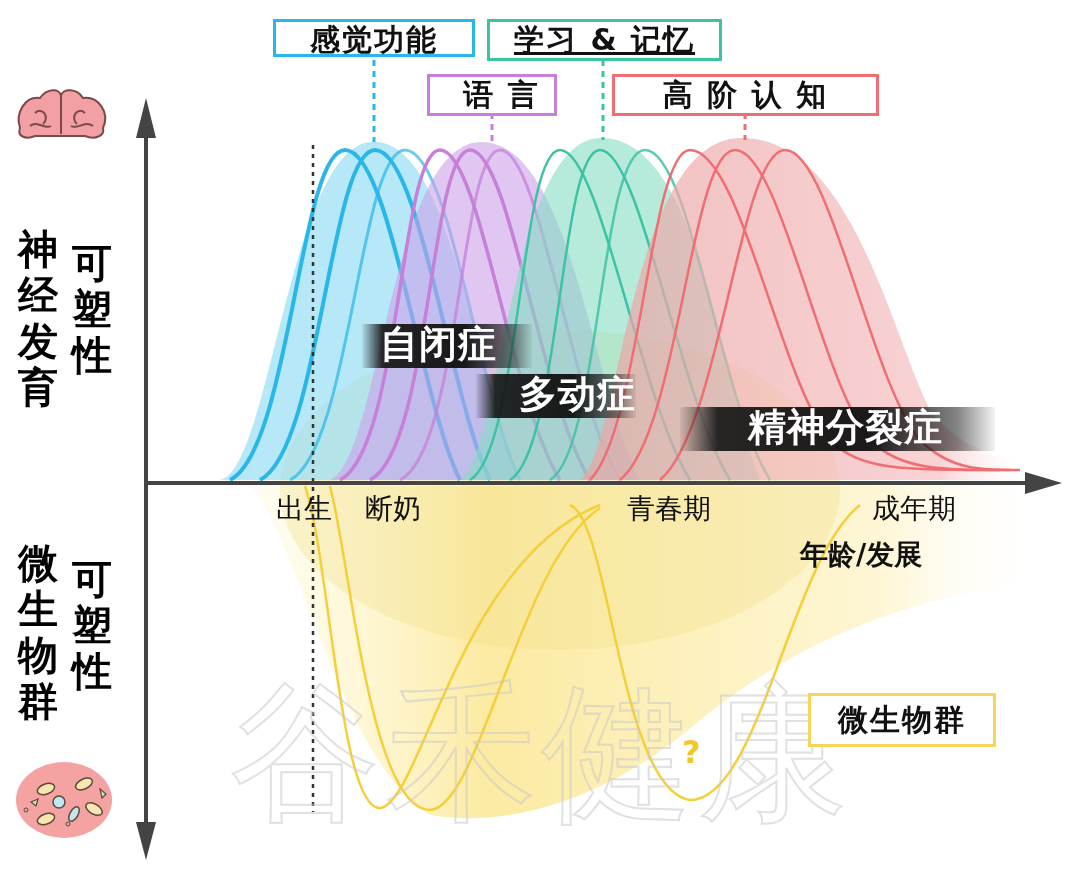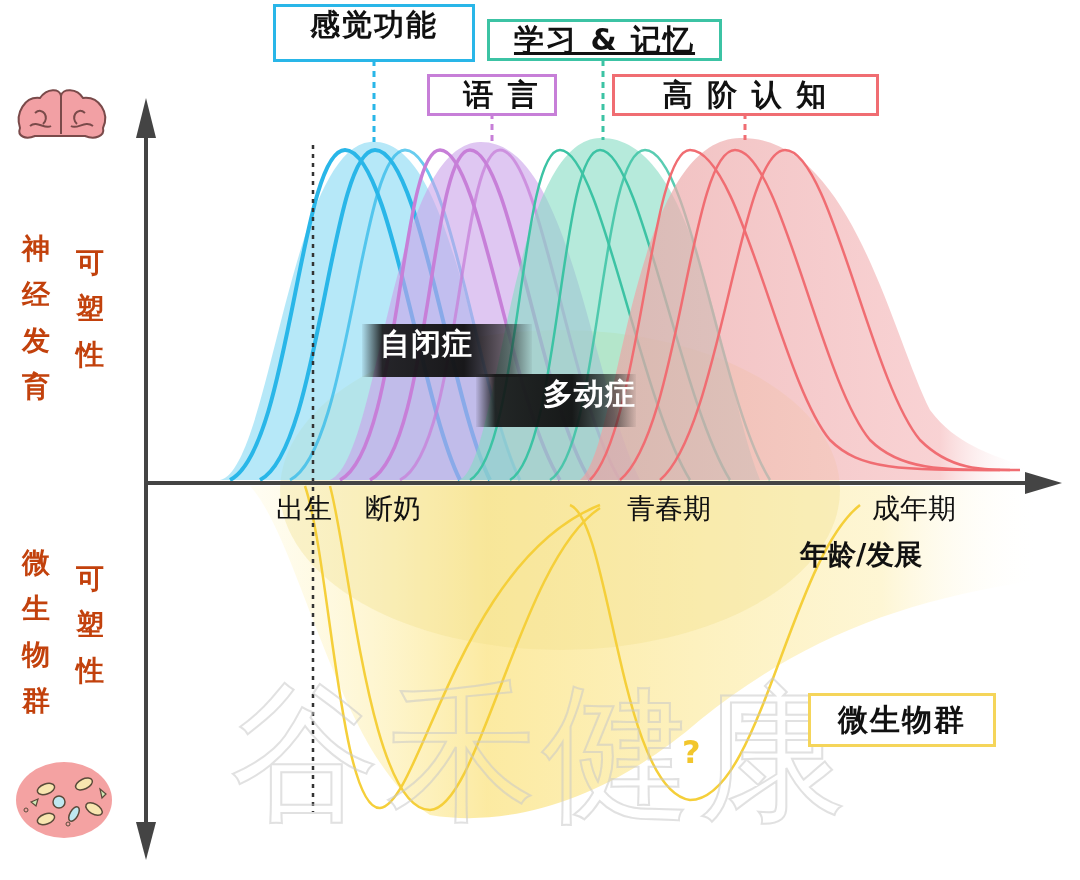--- a/index.html
+++ b/index.html
@@ -2,23 +2,23 @@
 <html><head>
 <meta charset="utf-8">
 <style>
   html, body { margin:0; padding:0; background:#ffffff; }
   body { width:1080px; height:880px; position:relative; overflow:hidden;
          font-family:"DejaVu Sans","Liberation Sans",sans-serif; }
   #stage { position:absolute; left:0; top:0; width:1080px; height:880px; }
   .abs { position:absolute; }
   .box-label { position:absolute; background:#fff; border:3px solid; font-size:30px; font-weight:bold;
                color:#111; text-align:center; line-height:36px; box-sizing:border-box; letter-spacing:2px; }
-  .vtext { position:absolute; font-size:28px; font-weight:bold; color:#c2410c; width:36px; text-align:center; line-height:46px; }
+  .vtext { position:absolute; font-size:40px; font-weight:bold; color:#000000; width:36px; text-align:center; line-height:46px; }
   .axis-tick { position:absolute; font-size:28px; color:#111; white-space:nowrap; }
-  .disorder { position:absolute; height:53px; color:#fff; font-size:30px; font-weight:bold; line-height:40px;
+  .disorder { position:absolute; height:44px; color:#fff; font-size:38px; font-weight:bold; line-height:40px;
               padding-left:18px; box-sizing:border-box; letter-spacing:1px;
               background:linear-gradient(90deg, rgba(20,20,20,0.05) 0%, rgba(20,20,20,0.9) 12%, rgba(15,15,15,0.95) 60%, rgba(30,30,30,0.55) 88%, rgba(40,40,40,0.05) 100%); }
   .watermark { position:absolute; font-size:150px; font-weight:normal; color:transparent;
                -webkit-text-stroke:2px rgba(200,200,200,0.55); letter-spacing:6px; white-space:nowrap; }
 </style>
 </head>
 <body>
 
 <div id="stage">
 
@@ -107,36 +107,37 @@
       <circle cx="43" cy="38" r="6" fill="#bfe8f0" stroke="#5a4a3a" stroke-width="1.5"></circle>
       <ellipse cx="58" cy="50" rx="8" ry="4" fill="#bfe8f0" stroke="#5a4a3a" stroke-width="1.5" transform="rotate(-60 58 50)"></ellipse>
       <path d="M 15 38 L 22 35 L 20 42 Z M 84 25 L 90 30 L 86 34 Z" fill="#cde8b5" stroke="#5a4a3a" stroke-width="1.2"></path>
       <circle cx="10" cy="46" r="2" fill="none" stroke="#5a4a3a"></circle>
       <circle cx="52" cy="60" r="2" fill="none" stroke="#5a4a3a"></circle>
     </g>
   </svg>
 
   <div class="watermark" style="left:230px; top:655px;">谷禾健康</div>
 
-  <div class="box-label" style="left:273px; top:4px; width:202px; height:58px; border-color:#29b6e8;">感觉功能</div>
+  <div class="box-label" style="left:273px; top:19px; width:202px; height:38px; border-color:#29b6e8;">感觉功能</div>
   <div class="box-label" style="left:427px; top:74px; width:130px; height:42px; border-color:#c77fd8;padding-left:19px;">语 言</div>
   <div class="box-label" style="left:487px; top:19px; width:235px; height:42px; border-color:#3cc3a4;text-decoration:underline;">学习 &amp; 记忆</div>
   <div class="box-label" style="left:612px; top:74px; width:267px; height:42px; border-color:#f06d72;">高 阶 认 知</div>
 
   <div class="vtext" style="left:18px; top:226px;">神经发育</div>
   <div class="vtext" style="left:72px; top:240px;">可塑性</div>
   <div class="vtext" style="left:18px; top:540px;">微生物群</div>
   <div class="vtext" style="left:72px; top:556px;">可塑性</div>
 
   <div class="axis-tick" style="left:268px; top:490px;margin-left:8px;">出生</div>
   <div class="axis-tick" style="left:365px; top:490px;">断奶</div>
   <div class="axis-tick" style="left:627px; top:490px;">青春期</div>
   <div class="axis-tick" style="left:872px; top:490px;">成年期</div>
   <div class="axis-tick" style="left:755px; top:536px; font-weight:bold;margin-left:45px;">年龄/发展</div>
 
   <div class="disorder" style="left:362px; top:324px; width:170px;">自闭症</div>
   <div class="disorder" style="left:476px; top:374px; width:160px;text-align:right;">多动症</div>
+  <div class="disorder" style="left:680px; top:407px; width:315px; padding-left:68px;">精神分裂症</div>
 
   <div class="box-label" style="left:808px; top:693px; width:188px; height:54px; line-height:48px; border-color:#f5d55a;">微生物群</div>
 
   <div class="abs" style="left:682px; top:733px; font-size:32px; font-weight:bold; color:#f2c62c;">?</div>
 
 </div>
 
 </body></html>

